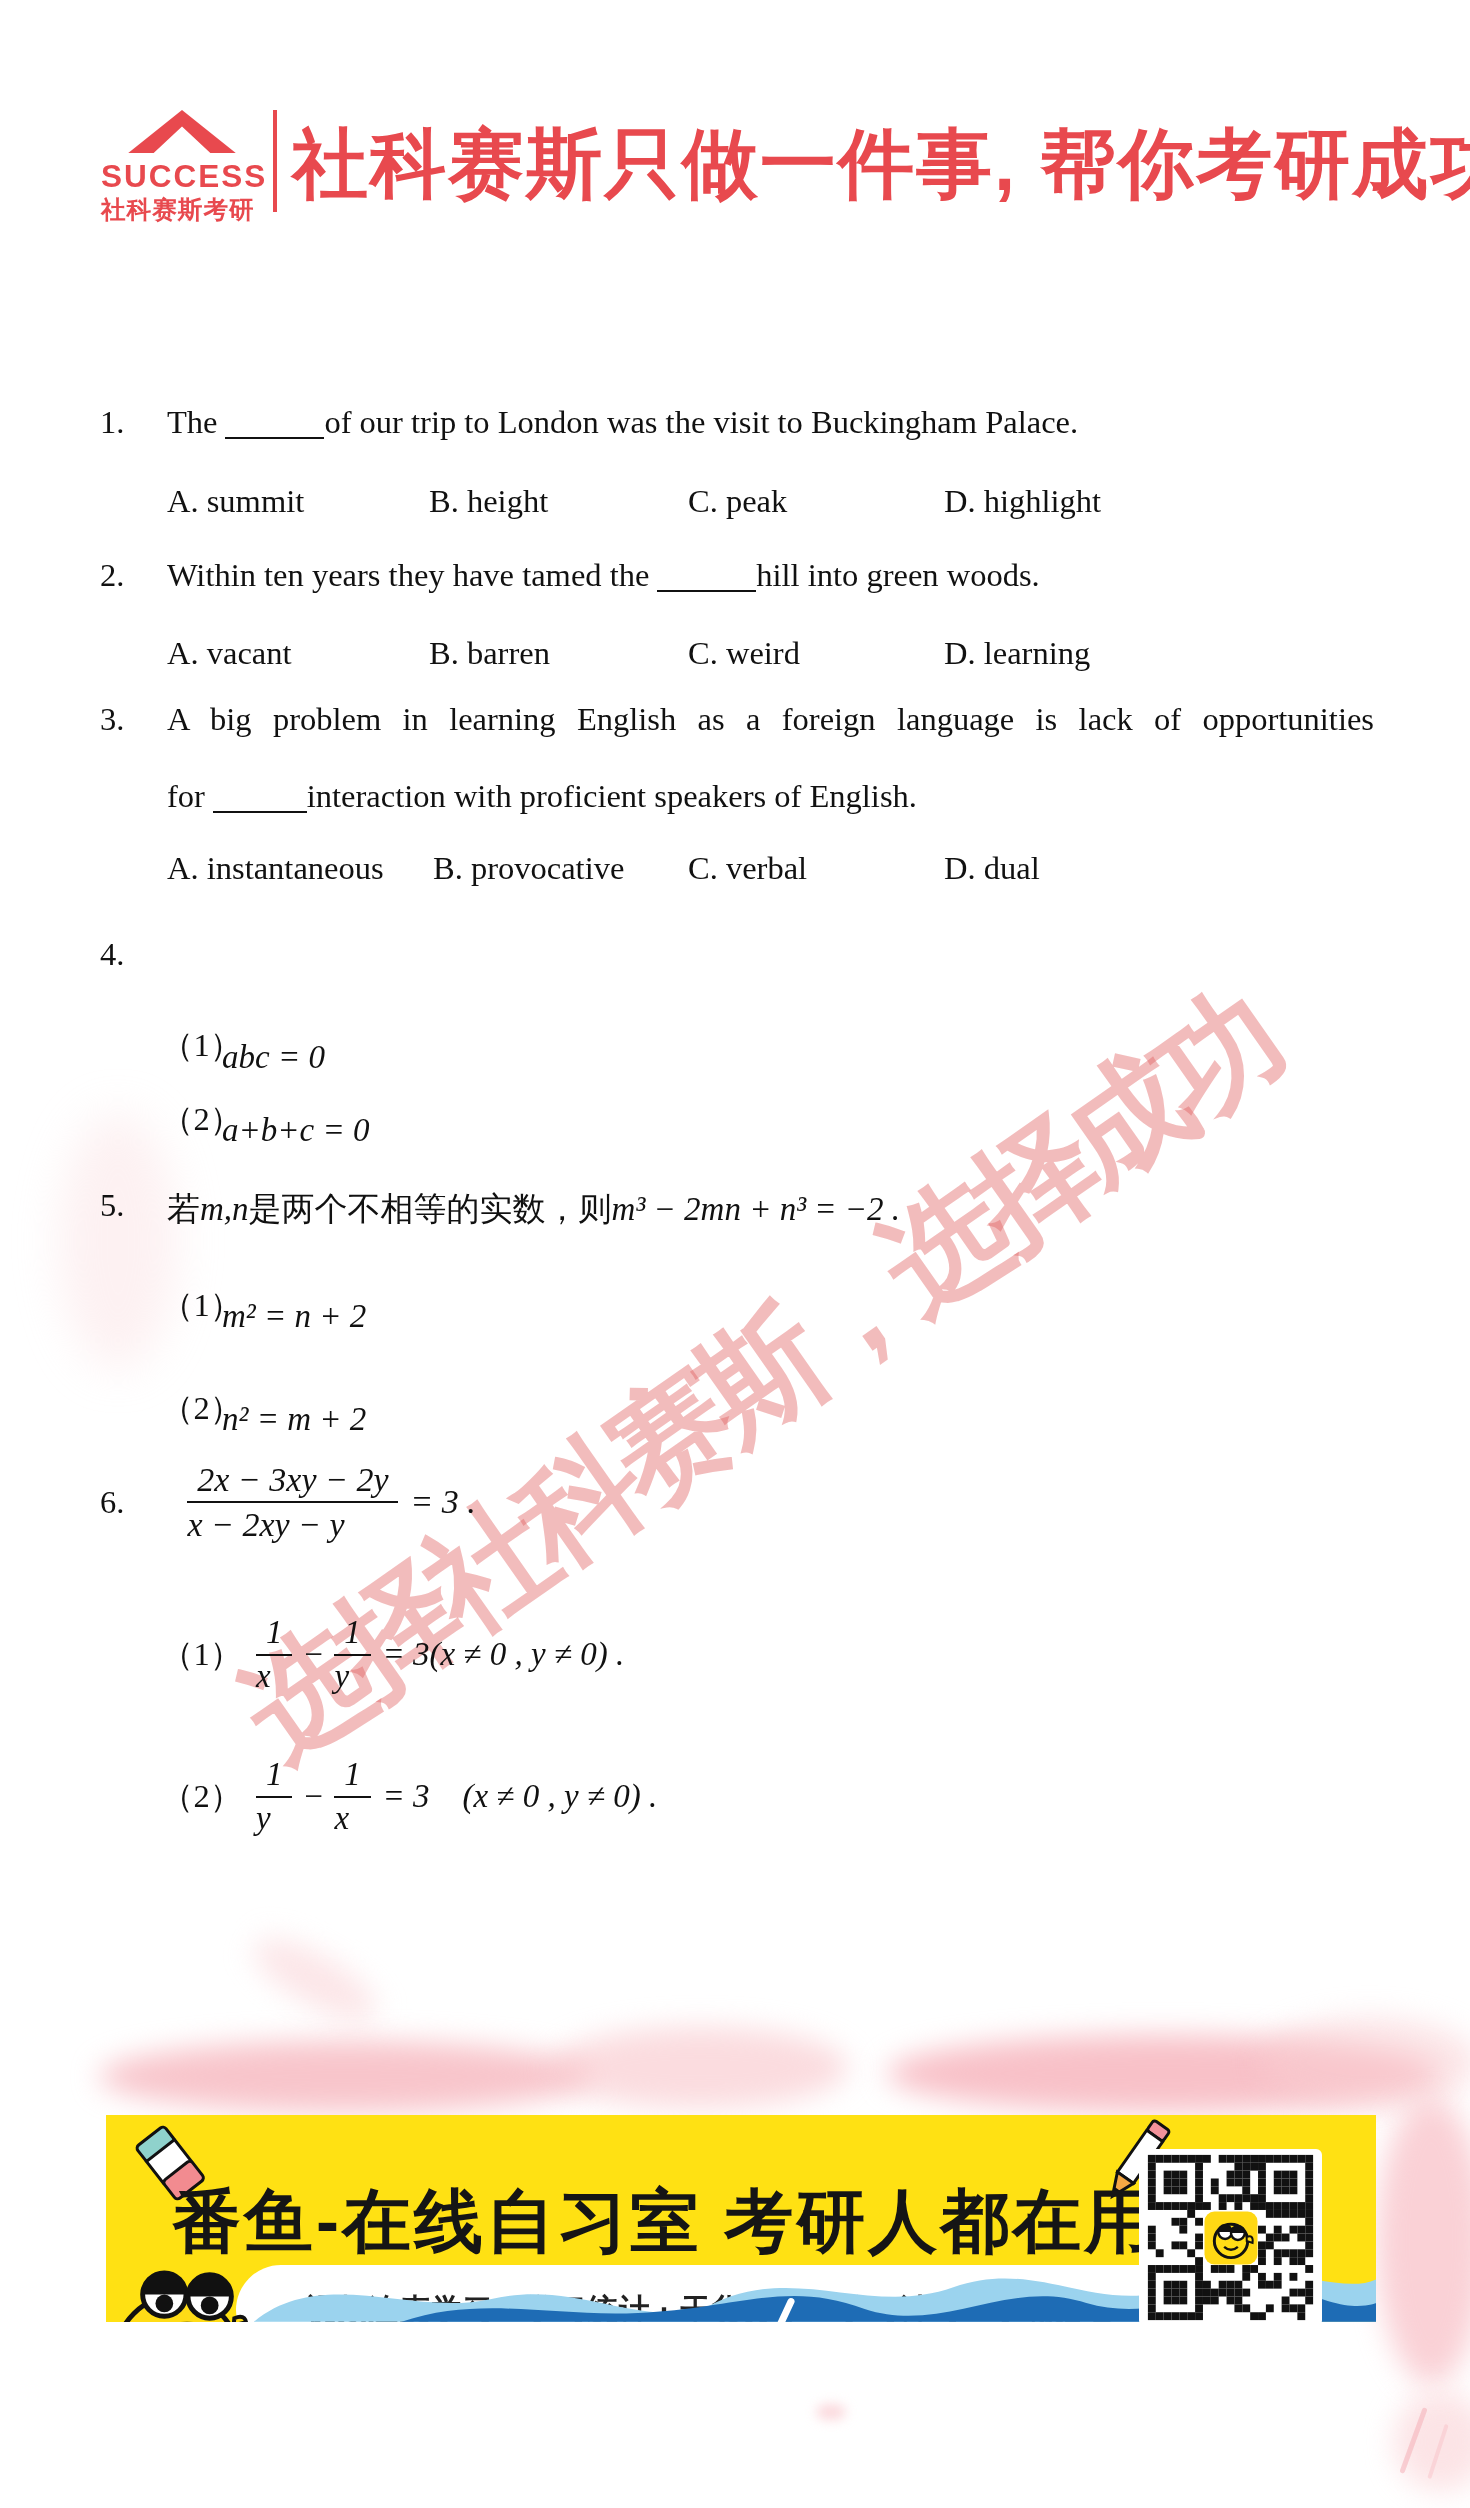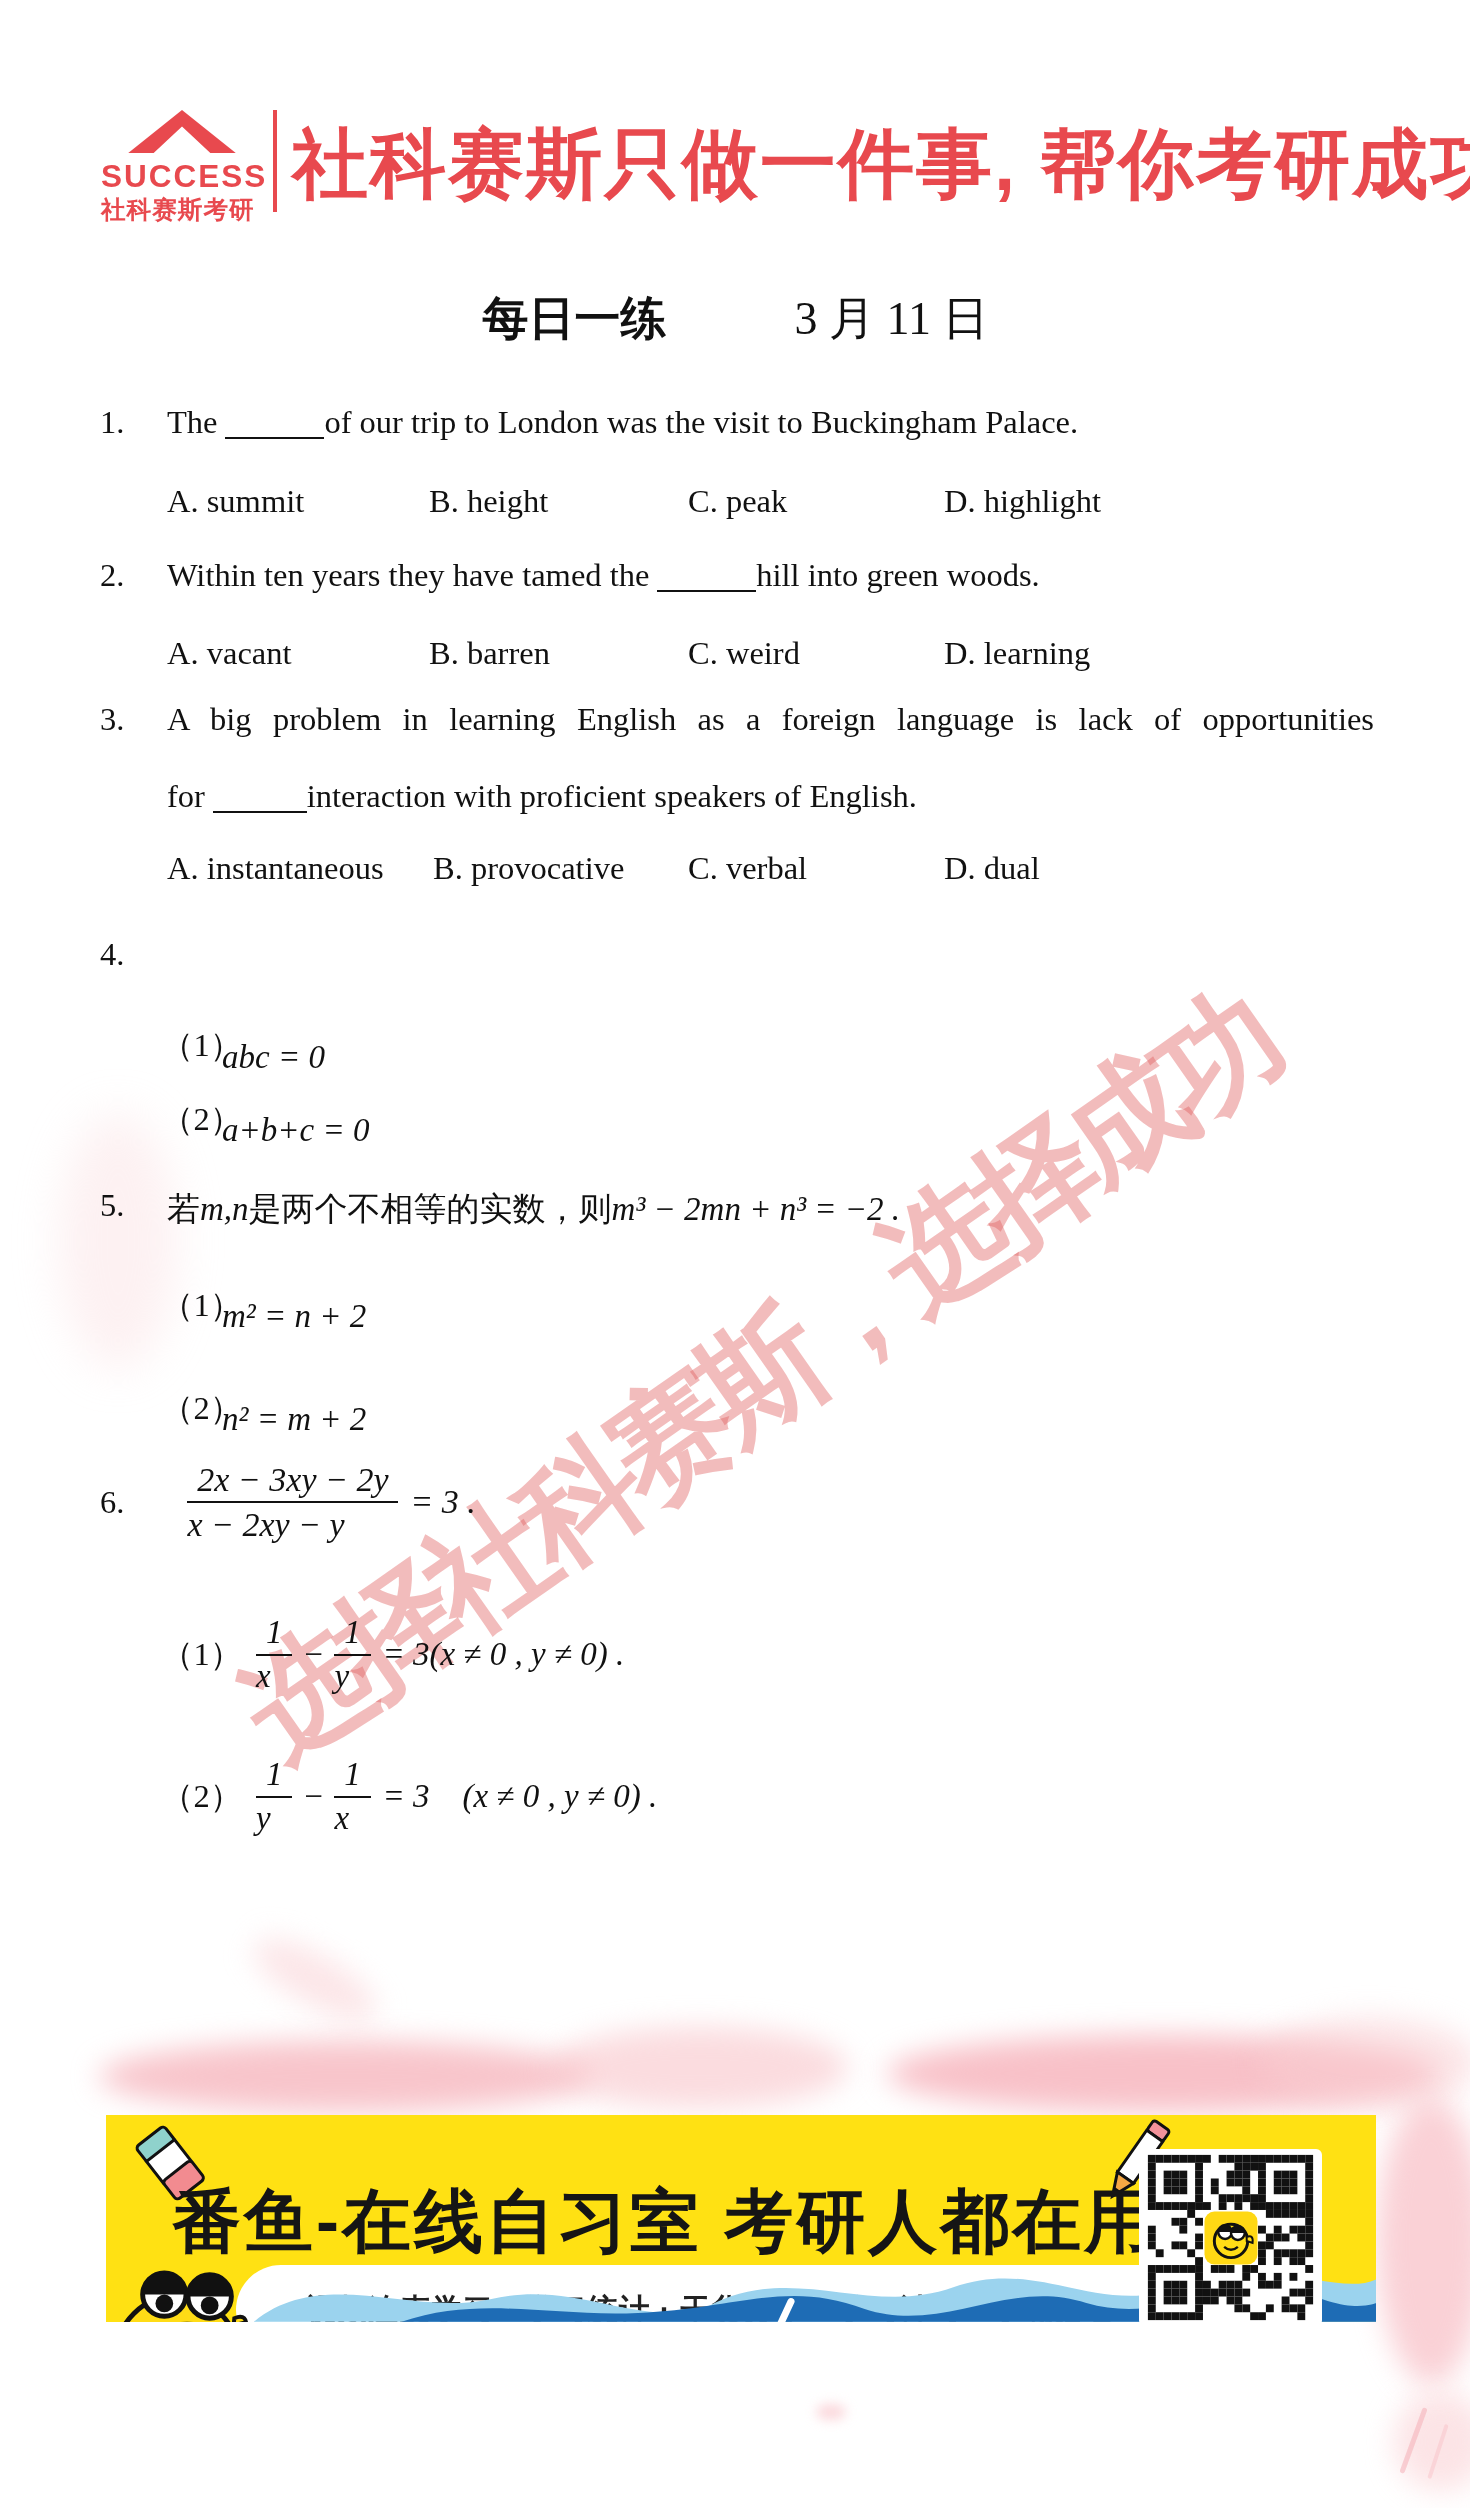--- a/index.html
+++ b/index.html
@@ -89,24 +89,20 @@
   <div class="pink-line" style="left:1436px;top:2423px;width:3.9px;height:57px;background:rgba(248,190,198,0.45);transform:rotate(18deg);"></div>
 
   <svg class="abs logo-roof" viewBox="0 0 110 44">
     <path d="M55 0 L110 44 L84 44 L55 17 L26 44 L0 44 Z" fill="#E8494E"></path>
   </svg>
   <div class="abs logo-brand">SUCCESS</div>
   <div class="abs logo-sub">社科赛斯考研</div>
   <div class="abs divider"></div>
   <div class="abs slogan">社科赛斯只做一件事, 帮你考研成功！</div>
 
-  <div class="abs title-row">
-    <span class="title-cn">每日一练</span>
-    <span class="title-date">3 月 11 日</span>
-  </div>
 
   <span class="qnum" style="top:404px;">1.</span>
   <div class="qtext" style="top:404px;"><span>The</span><span class="blank"></span><span>of our trip to London was the visit to Buckingham Palace.</span></div>
   <div class="opts" style="top:483px;">
     <span class="optA">A. summit</span>
     <span class="optB">B. height</span>
     <span class="optC">C. peak</span>
     <span class="optD">D. highlight</span>
   </div>
 

